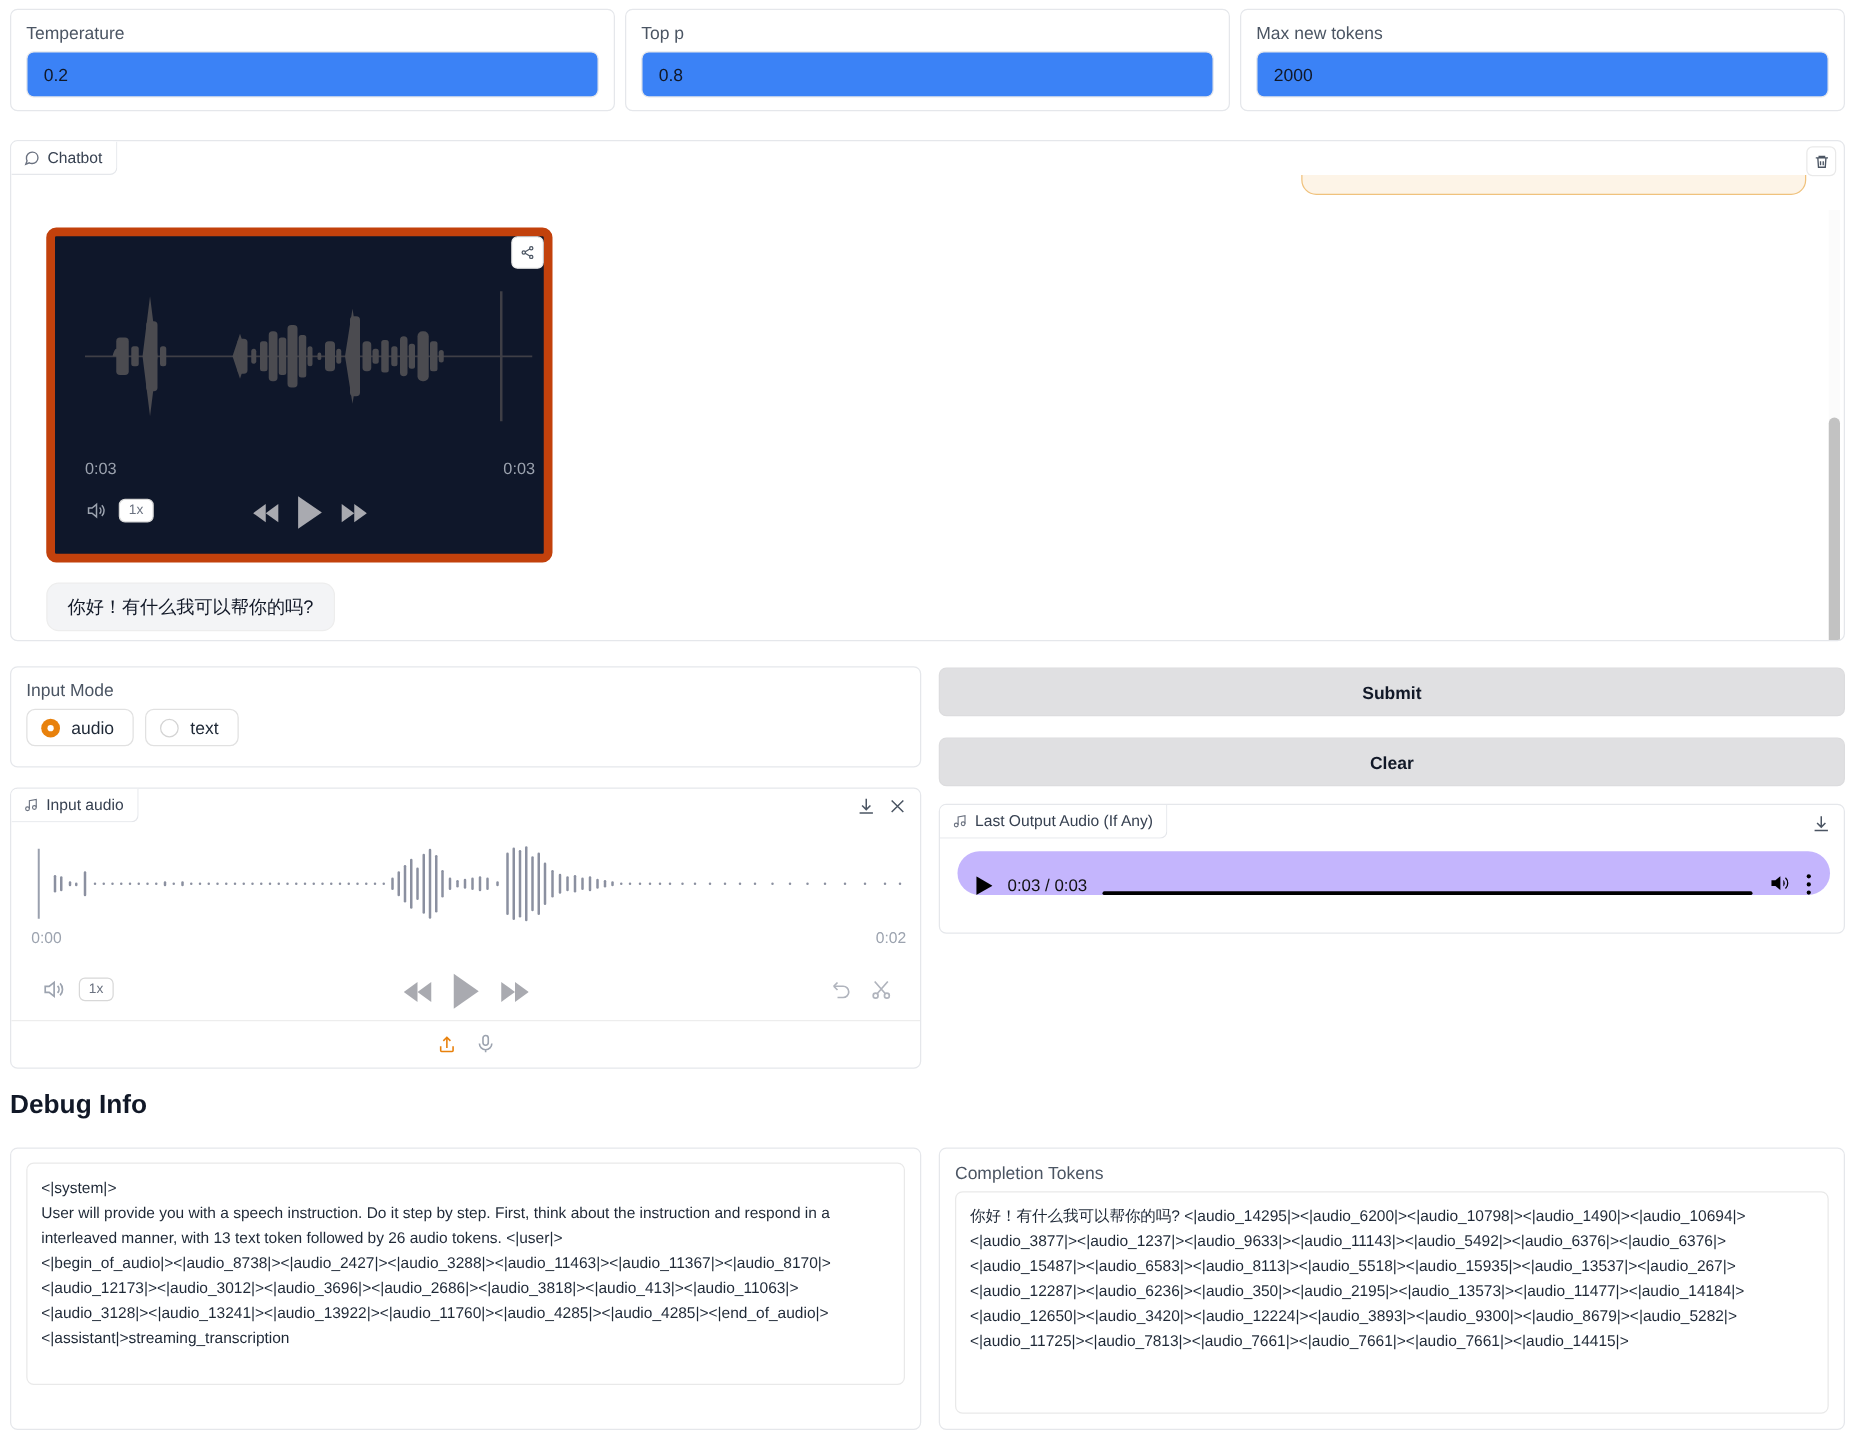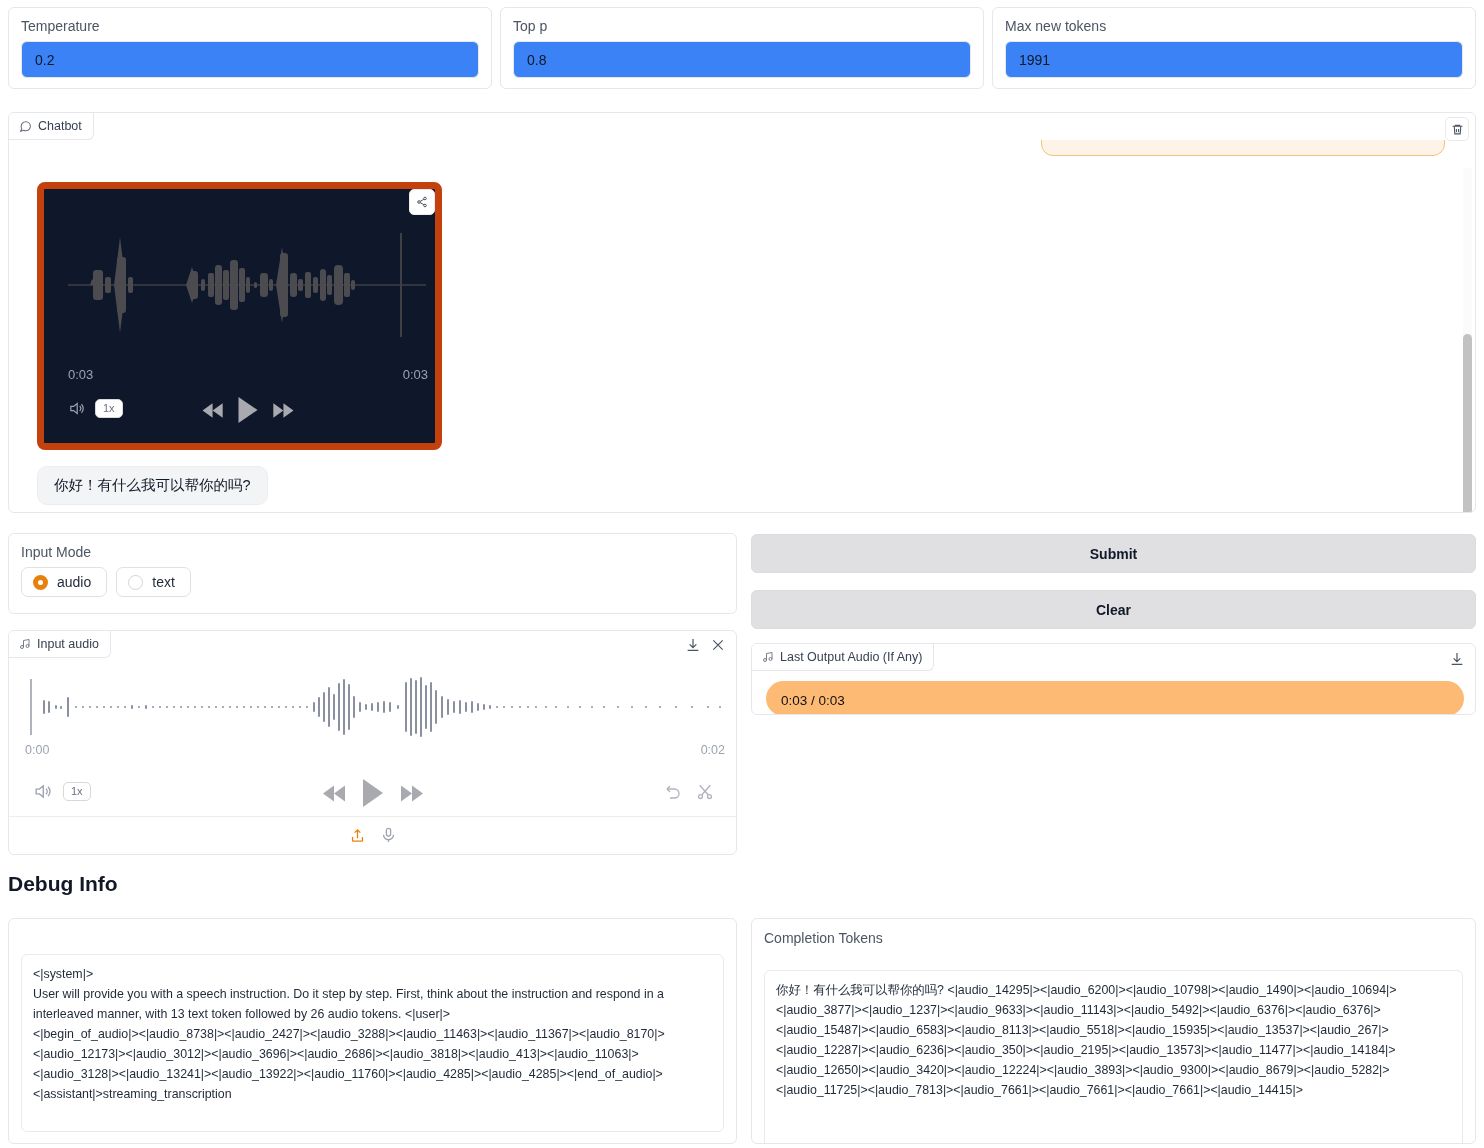--- a/index.html
+++ b/index.html
@@ -264,37 +264,36 @@
     border: 1px solid #dcdcde;
     border-radius: 6px;
     display: flex; align-items: center; justify-content: center;
     font-size: 14px;
     font-weight: bold;
     color: #111827;
   }
   .outaudio-panel {
     position: absolute;
     left: 751px; top: 643px;
-    width: 725px; height: 72px;
+    width: 725px; height: 104px;
     overflow: hidden;
   }
   .outaudio-dl {
     position: absolute;
     right: 10px; top: 7px;
   }
   .native-player {
     position: absolute;
     left: 14px; top: 37px;
     width: 698px; height: 35px;
-    background: #fdba74;
+    background: #c4b5fd;
     border-radius: 18px;
-    display: flex; align-items: flex-start;
+    display: flex; align-items: flex-end;
     padding: 0 15px;
     gap: 12px;
-    flex-direction: column;
   }
   .np-time {
     font-size: 13.5px;
     color: #111;
     font-family: "Liberation Sans", sans-serif;
     white-space: nowrap;
   }
   .np-bar {
     flex: 1;
     height: 3.5px;
@@ -313,21 +312,21 @@
   .tokens-panel {
     position: absolute;
     top: 918px;
     height: 226px;
     padding: 11px 12px;
     overflow: hidden;
   }
   .tokens-panel.left  { left: 8px;   width: 729px; }
   .tokens-panel.right { left: 751px; width: 725px; }
   .tokens-box {
-    margin-top: 24px;
+    margin-top: 0;
     width: 100%;
     height: 178px;
     border: 1px solid #e9e9e9;
     border-radius: 6px;
     background: #fff;
     padding: 9px 11px;
     font-size: 12.4px;
     line-height: 20px;
     color: #1f2937;
     white-space: pre-wrap;
@@ -353,21 +352,21 @@
       <div class="textbox">0.2</div>
     </div>
 
     <div class="panel param-cell" style="padding:10px 12px;">
       <span class="field-label">Top p</span>
       <div class="textbox">0.8</div>
     </div>
 
     <div class="panel param-cell" style="padding:10px 12px;">
       <span class="field-label">Max new tokens</span>
-      <div class="textbox">1991</div>
+      <div class="textbox">2000</div>
     </div>
 
   </div>
 
   <div class="chatbot-wrap">
 
     <div class="block-tab">
       <svg width="13" height="13" viewBox="0 0 24 24" fill="none" stroke="#6b7280" stroke-width="2">
         <path d="M21 11.5a8.4 8.4 0 0 1-9 8.4 8.4 8.4 0 0 1-3.8-.9L3 21l1.9-5a8.4 8.4 0 0 1-.9-3.8 8.4 8.4 0 0 1 8.4-9h.5a8.4 8.4 0 0 1 8.1 8.1z"></path>
       </svg>

